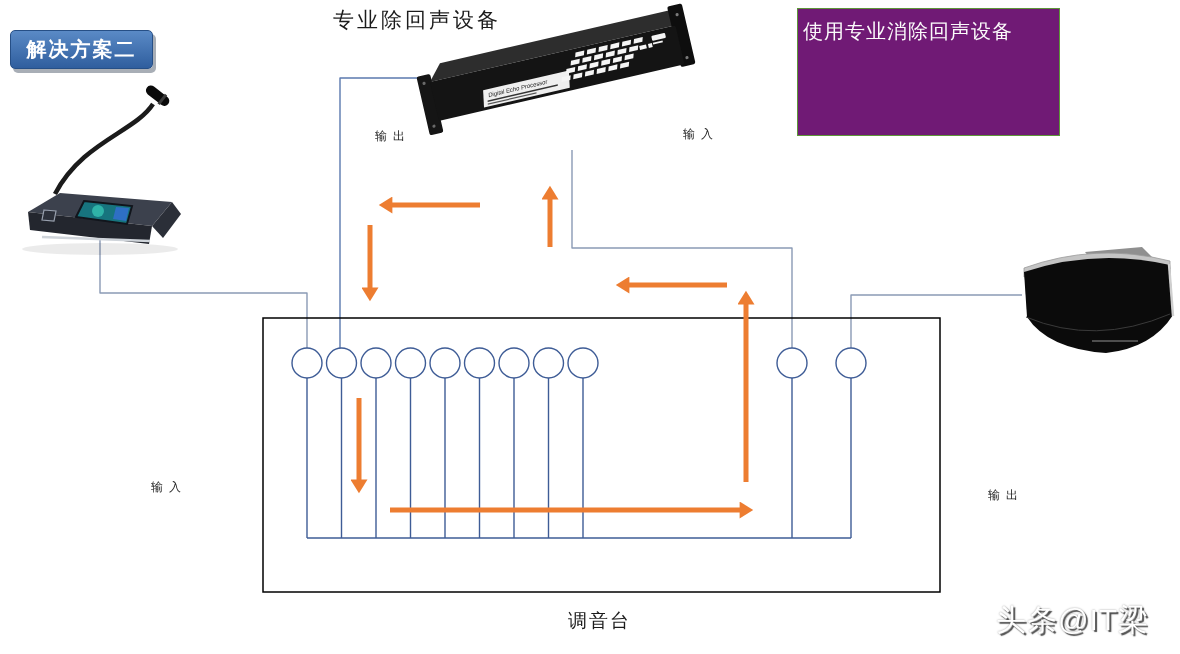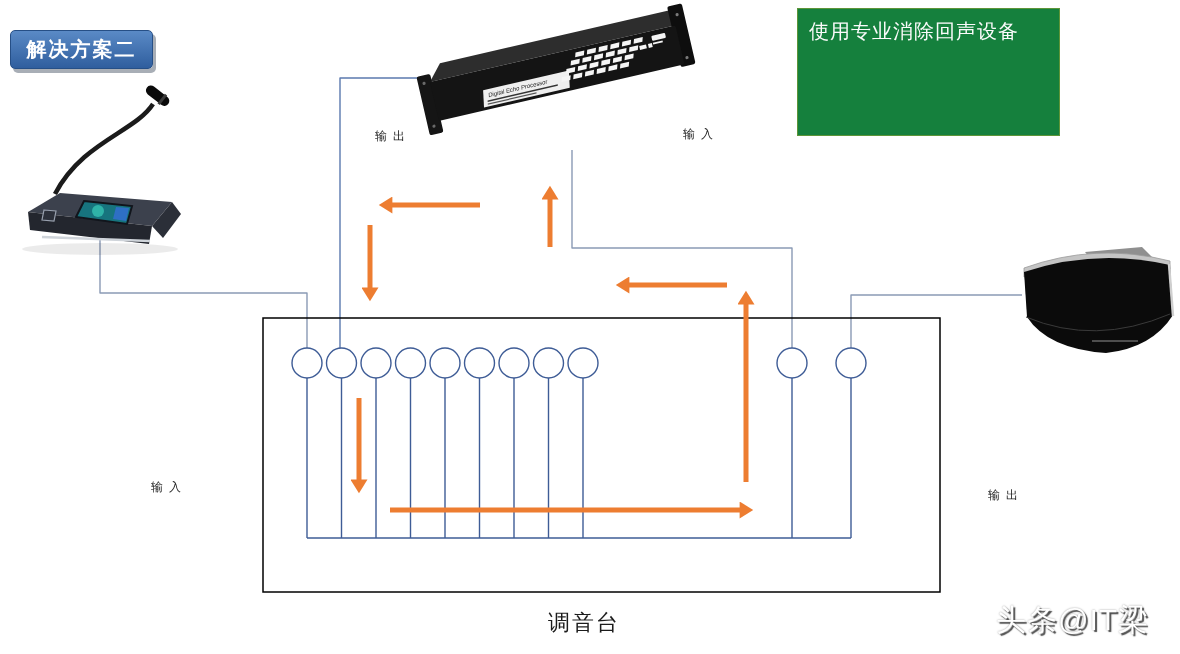--- a/index.html
+++ b/index.html
@@ -11,22 +11,22 @@
   .badge{
     position:absolute;left:10px;top:30px;width:141px;height:37px;
     line-height:37px;text-align:center;color:#fff;font-size:20px;font-weight:bold;
     letter-spacing:2px;border-radius:5px;
     background:linear-gradient(#5a8ac6,#2f5e9e);
     border:1px solid #264f86;
     box-shadow:3px 4px 0 #a8aeb6;
   }
   .note{
     position:absolute;left:797px;top:8px;width:263px;height:128px;box-sizing:border-box;
-    background:#15803d;border:1px solid #5d9538;color:#fbfbfb;
-    font-size:20px;line-height:42px;padding:1px 11px;letter-spacing:1px;
+    background:#701a75;border:1px solid #5d9538;color:#fbfbfb;
+    font-size:20px;line-height:42px;padding:1px 5px;letter-spacing:1px;
   }
   .watermark{
     position:absolute;left:996px;top:600px;font-size:30px;font-weight:normal;
     color:#ffffff;letter-spacing:1px;white-space:nowrap;
     text-shadow:2px 2px 1px #4f4f4f, 0 0 2px #9a9a9a;
   }
 </style>
 </head>
 <body>
 
@@ -157,29 +157,30 @@
       <path d="M 1024,268 Q 1096,242 1170,261 L 1170,269 Q 1096,251 1024,277 Z" fill="#c4c4c4" stroke="#9a9a9a" stroke-width="0.8"></path>
       <path d="M 1024,272 Q 1096,248 1170,265 L 1173,315 Q 1152,348 1106,353 Q 1048,349 1027,317 Z" fill="#0b0b0b"></path>
       <path d="M 1169,264 L 1173,316" stroke="#cfcfcf" stroke-width="2.5"></path>
       <path d="M 1026,317 Q 1095,346 1170,314" stroke="#3a3a3a" stroke-width="1" fill="none"></path>
       <rect x="1092" y="340" width="46" height="2" fill="#4e4e4e"></rect>
     </g>
   </svg>
 
   <div class="badge">解决方案二</div>
 
+  <div class="title" style="left:333px;top:6px;">专业除回声设备</div>
 
   <div class="note">
     <div>使用专业消除回声设备</div>
   </div>
 
   <div class="lbl" style="left:375px;top:128px;">输出</div>
 
   <div class="lbl" style="left:683px;top:126px;">输入</div>
 
   <div class="lbl" style="left:151px;top:479px;">输入</div>
 
   <div class="lbl" style="left:988px;top:487px;">输出</div>
 
-  <div class="lbl" style="left:548px;top:608px;letter-spacing:2px;font-size:22px;">调音台</div>
+  <div class="lbl" style="left:568px;top:608px;letter-spacing:2px;font-size:19px;">调音台</div>
 
   <div class="watermark">头条@IT梁</div>
 </div>
 
 </body></html>

